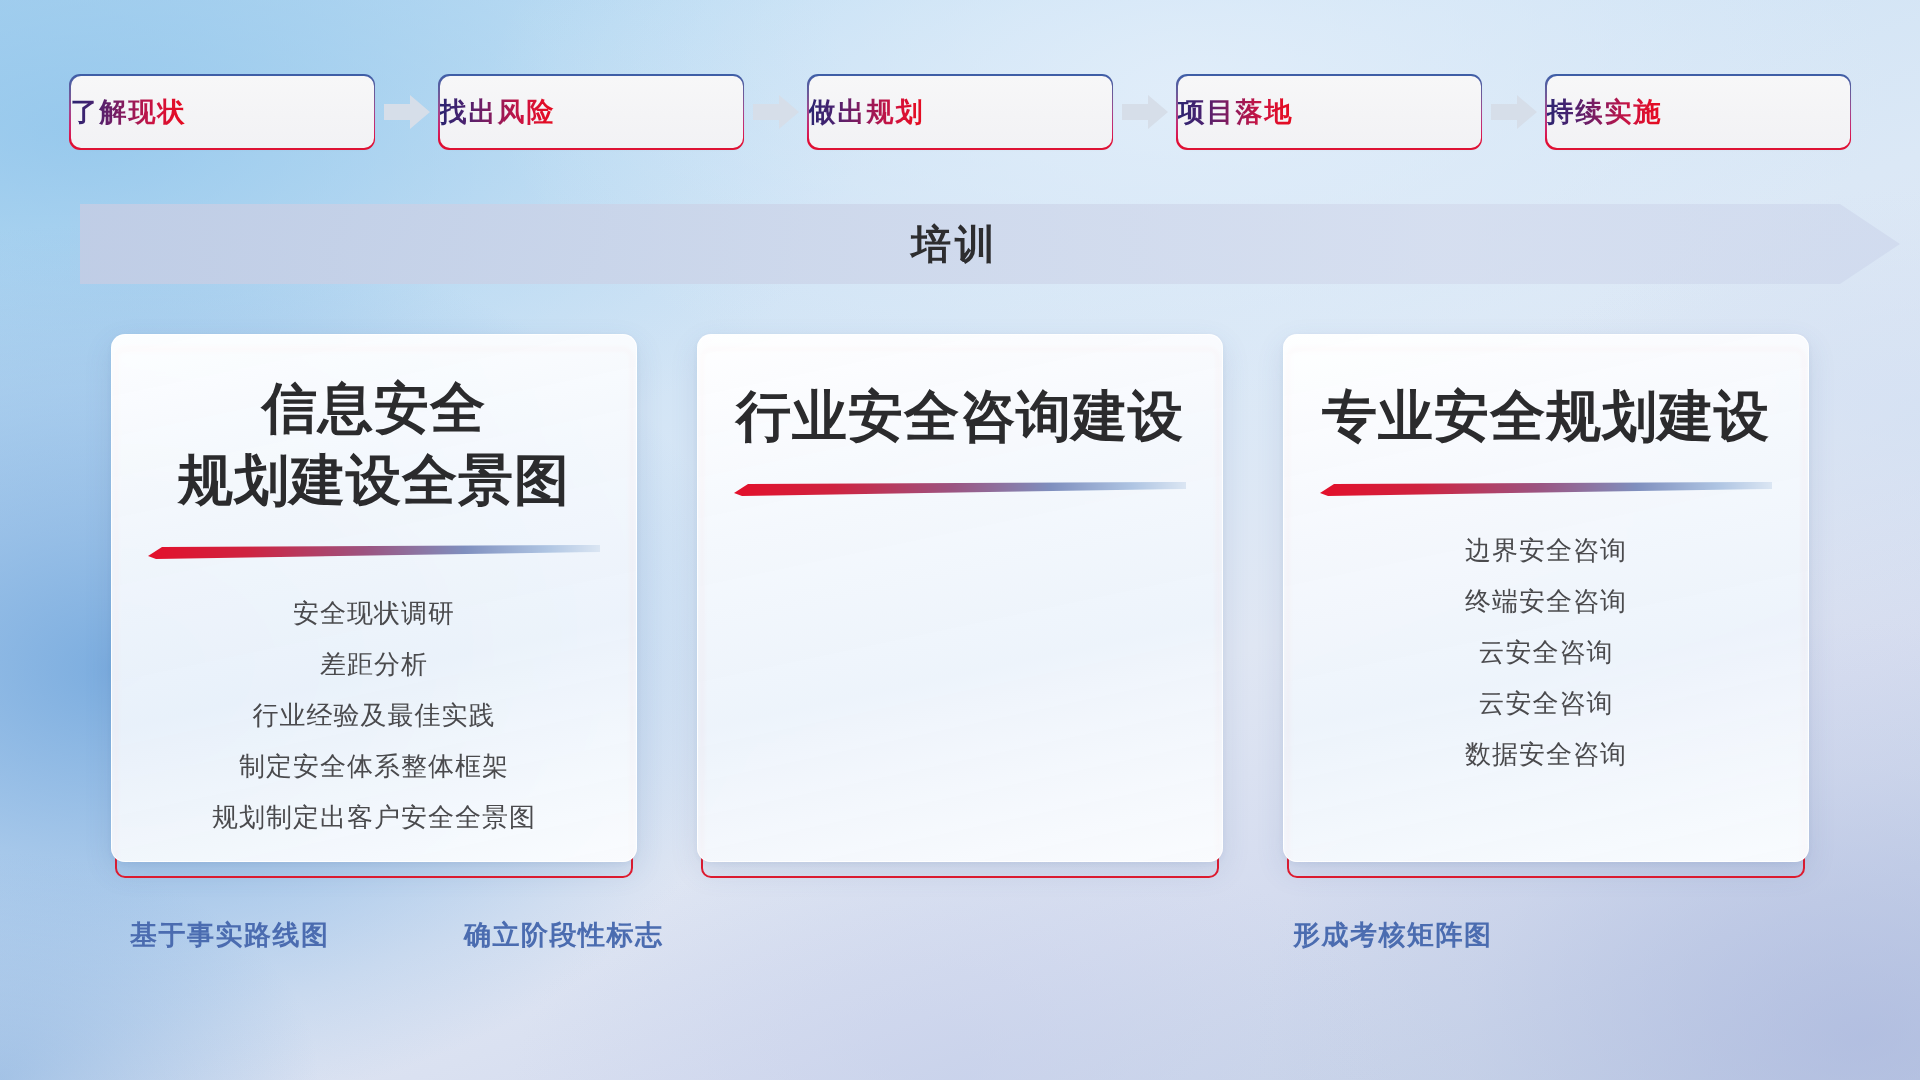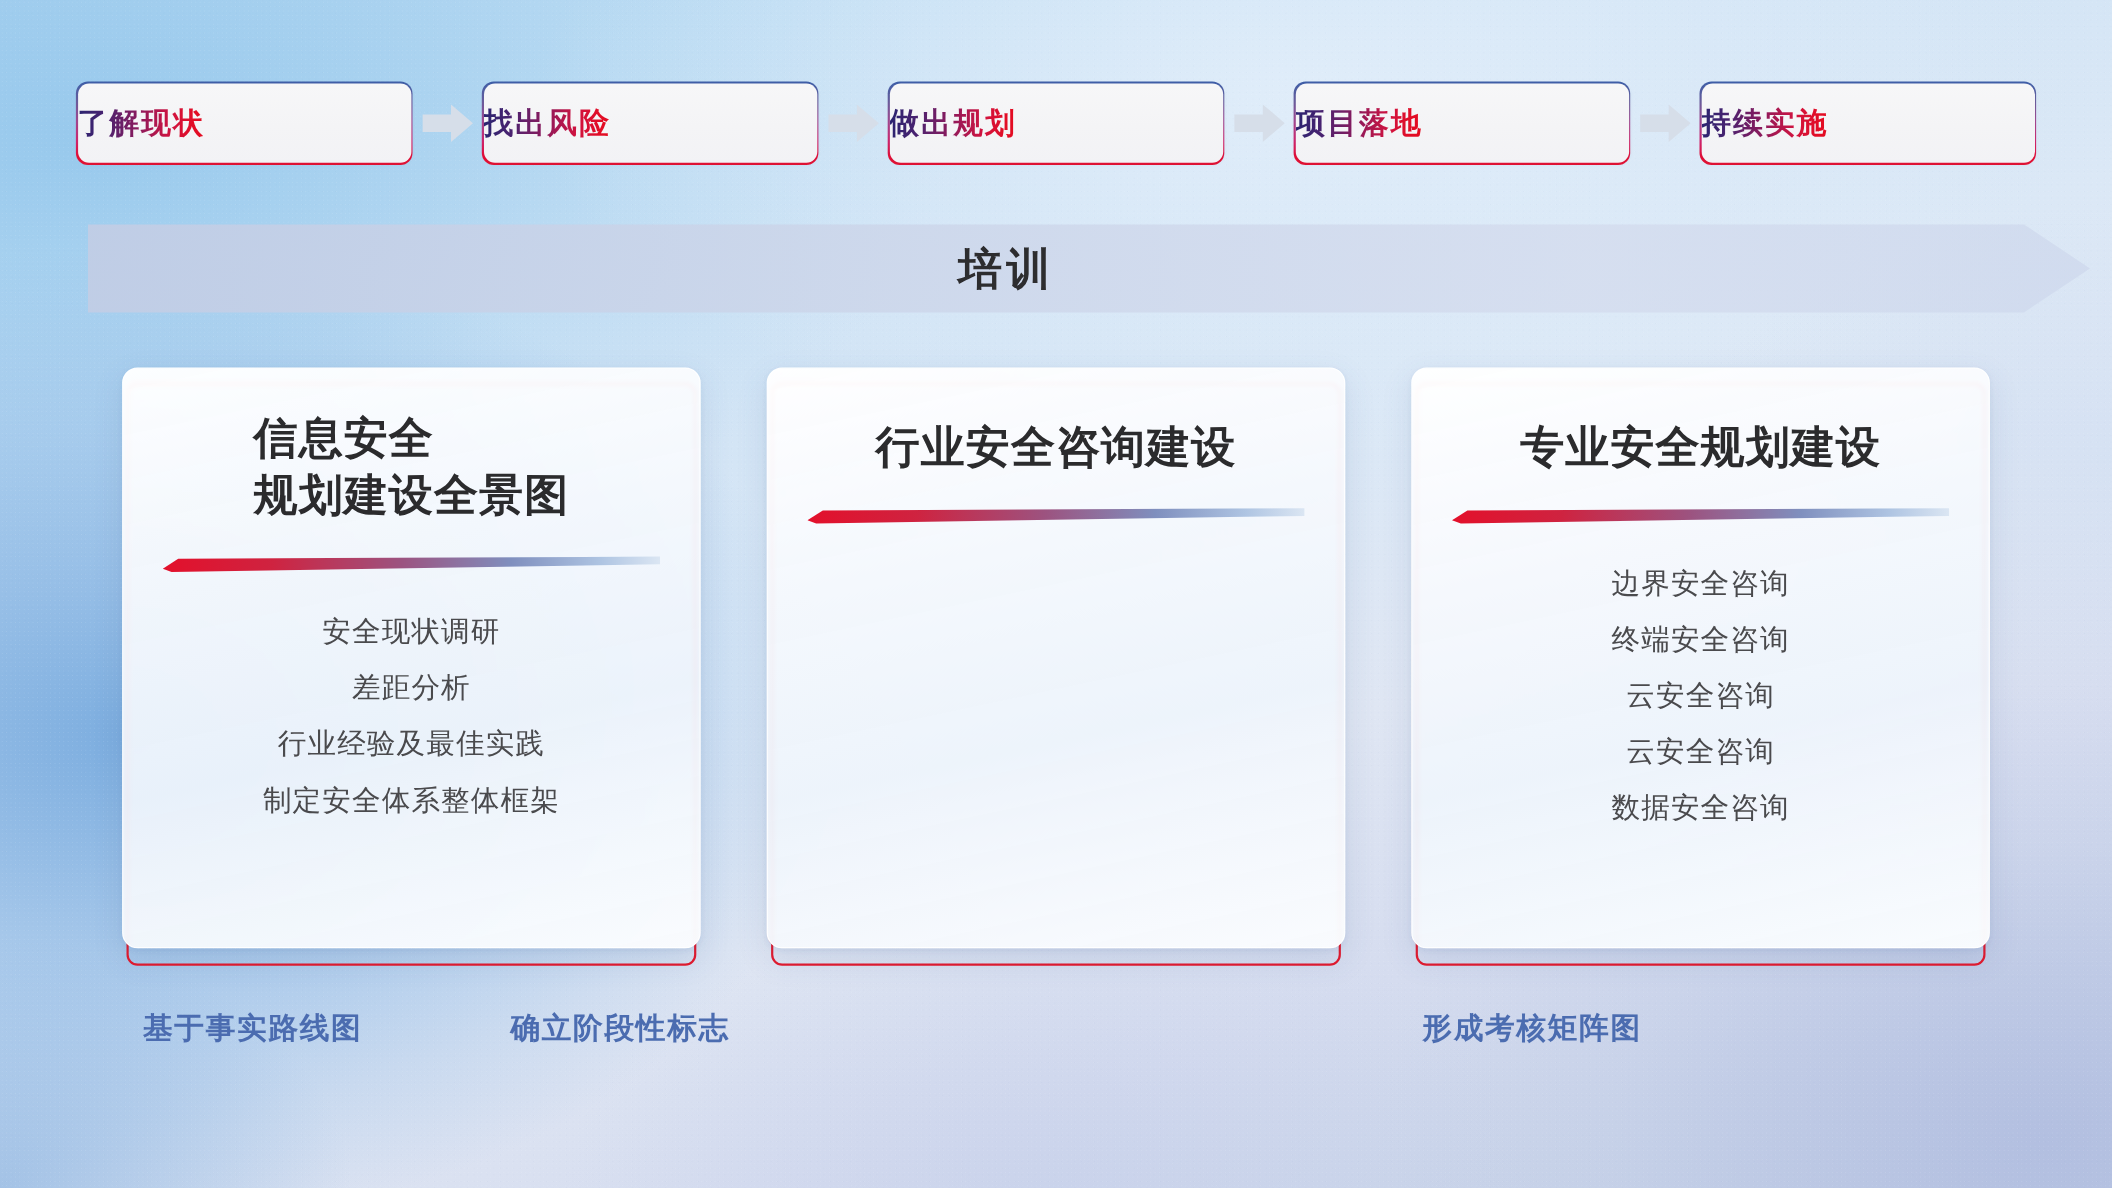--- a/index.html
+++ b/index.html
@@ -67,21 +67,21 @@
   .step-arrow svg{display:block;}
 
   
   #banner{
     position:absolute;left:0;top:196px;width:1920px;height:96px;z-index:4;
   }
   #banner svg{position:absolute;inset:0;display:block;}
   #banner .banner-text{
     position:absolute;left:0;top:0;width:1830px;height:96px;
     display:flex;align-items:center;justify-content:center;
-    font-size:40px;font-weight:700;color:#2d2d2f;letter-spacing:4px;
+    font-size:40px;font-weight:700;color:#2d2d2f;letter-spacing:4px;padding-left:40px;
   }
 
   
   #cards{
     position:absolute;left:0;top:334px;width:1920px;height:546px;z-index:6;
     display:flex;justify-content:center;gap:60px;
   }
   .card-wrap{position:relative;width:526px;height:546px;}
   
   .card-ghost{
@@ -97,22 +97,22 @@
     background:
       linear-gradient(168deg, rgba(255,255,255,.97) 0%, rgba(246,249,253,.95) 32%,
                      rgba(238,244,251,.94) 62%, rgba(250,252,254,.97) 100%);
     box-shadow:0 10px 28px rgba(60,95,150,.13), 0 2px 6px rgba(60,95,150,.07);
     display:flex;flex-direction:column;align-items:center;
     overflow:hidden;
     backdrop-filter:blur(2px);
   }
   .card-title{
     margin-top:46px;
-    font-size:40px;font-weight:700;color:#2b2b2d;
-    line-height:1.30;text-align:left;letter-spacing:1px;
+    font-size:55px;font-weight:700;color:#2b2b2d;
+    line-height:1.30;text-align:center;letter-spacing:1px;
     white-space:pre-line;
   }
   .card-title.two-line{margin-top:38px;}
   .divider{
     margin-top:28px;width:452px;height:18px;
   }
   .divider svg{display:block;}
   .card-list{
     margin-top:26px;
     display:flex;flex-direction:column;align-items:center;gap:0;
@@ -231,20 +231,21 @@
             </linearGradient>
           </defs>
           <path d="M0 12 L14 3 L452 1 L452 8 L8 15 Z" fill="url(#dv1)"></path>
         </svg>
       </div>
       <div class="card-list">
         <div class="card-list-item">安全现状调研</div>
         <div class="card-list-item">差距分析</div>
         <div class="card-list-item">行业经验及最佳实践</div>
         <div class="card-list-item">制定安全体系整体框架</div>
+        <div class="card-list-item">规划制定出客户安全全景图</div>
       </div>
     </div>
   </div>
 
   <div class="card-wrap">
     <div class="card-ghost"></div>
     <div class="card">
       <div class="card-title">行业安全咨询建设</div>
       <div class="divider">
         <svg width="452" height="18" viewBox="0 0 452 18">

